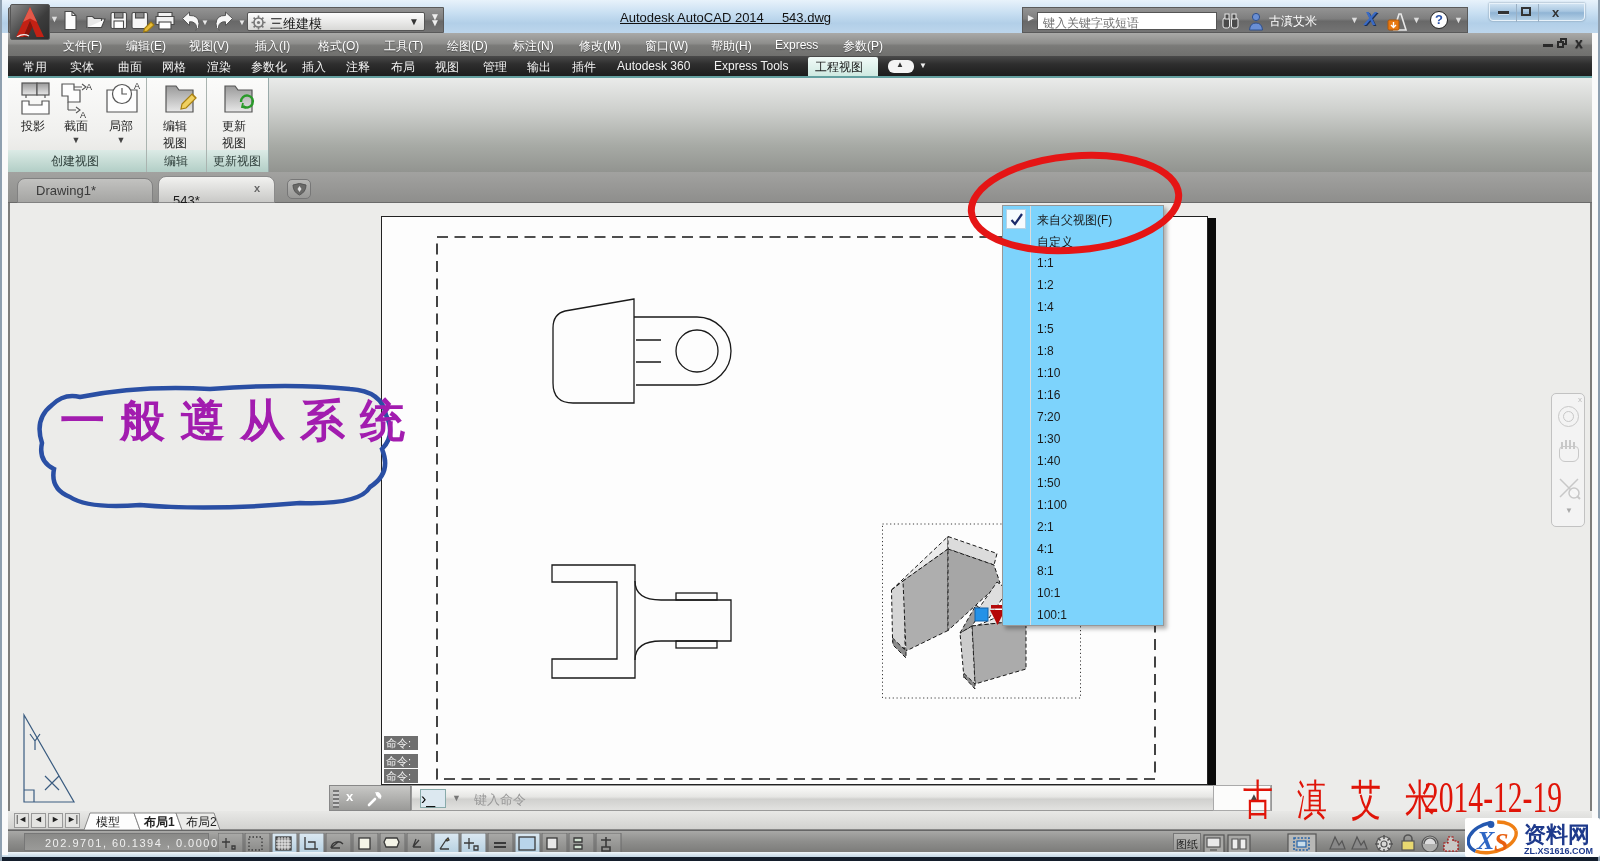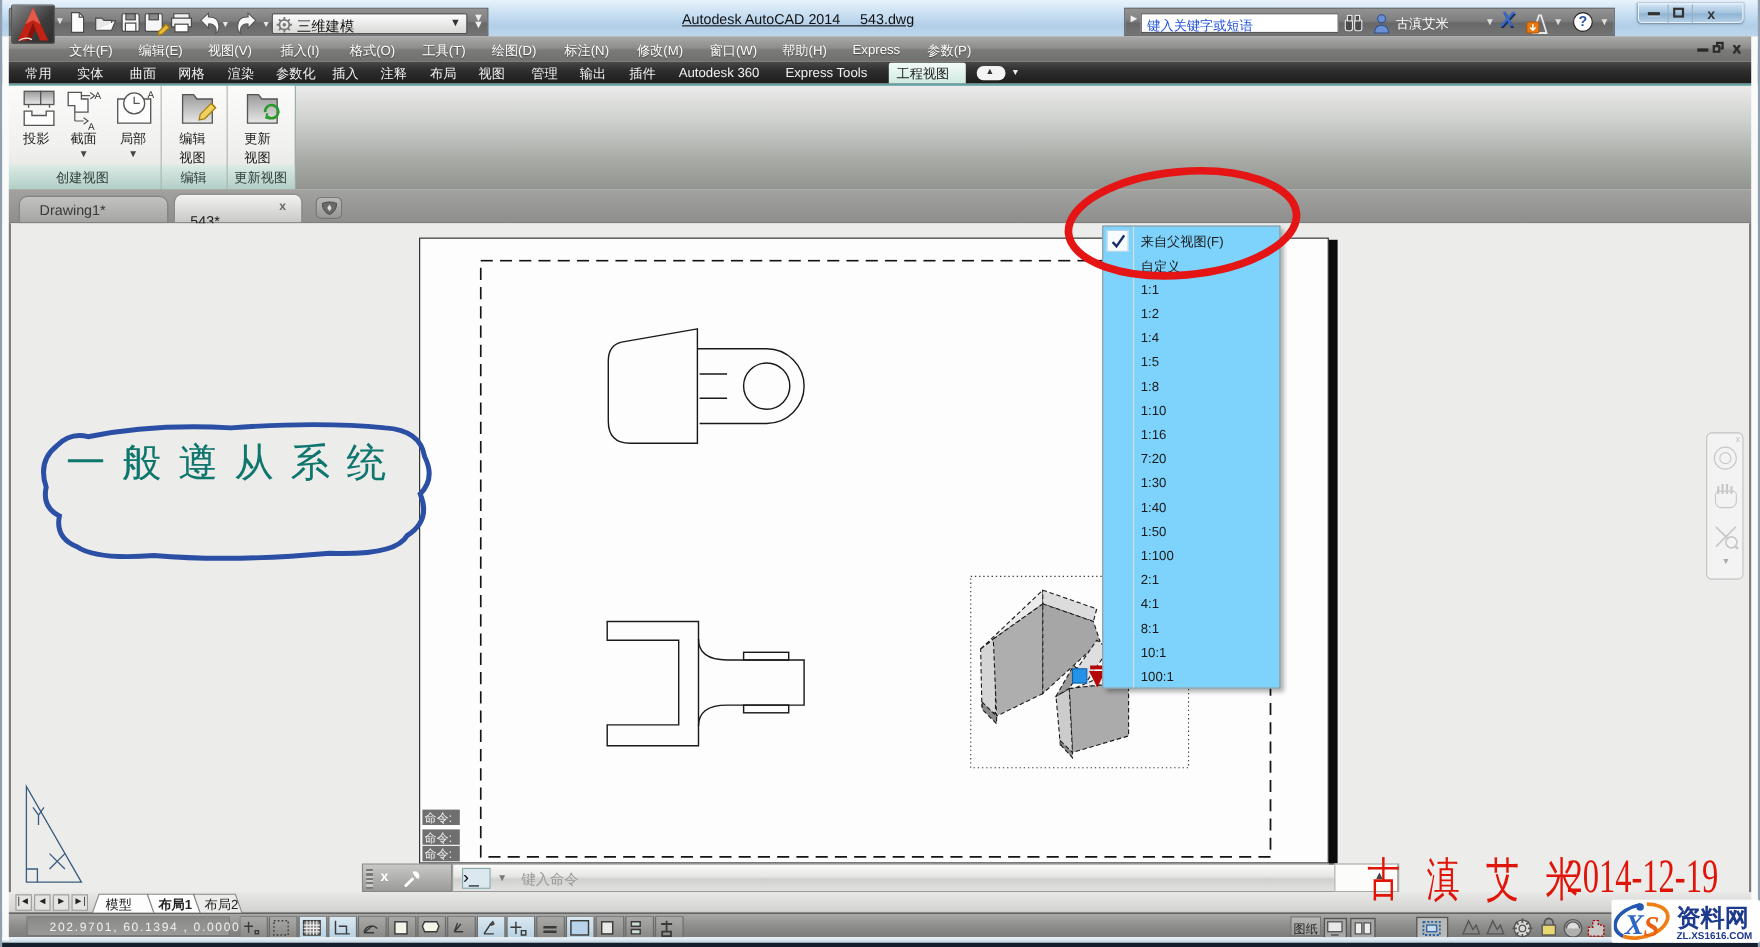--- a/index.html
+++ b/index.html
@@ -190,21 +190,21 @@
   <polygon points="112,95 127,95 119.5,110" fill="#b40808"></polygon>
   <rect x="113" y="90" width="13" height="3.5" fill="#b40808"></rect>
  </svg>
 
  <div class="abs" style="left:374px;top:533px;width:34px;height:14px;background:#6f6f6f;color:#f4f4f4;font-size:11px;padding-left:2px">命令:</div>
  <div class="abs" style="left:374px;top:551px;width:34px;height:14px;background:#6f6f6f;color:#f4f4f4;font-size:11px;padding-left:2px">命令:</div>
  <div class="abs" style="left:374px;top:566px;width:34px;height:14px;background:#6f6f6f;color:#f4f4f4;font-size:11px;padding-left:2px">命令:</div>
  <svg class="abs" style="left:20px;top:178px" width="380" height="142" viewBox="0 0 380 142">
   <path d="M50,16 Q110,4 180,8 Q260,2 320,8 Q352,10 356,34 Q366,54 352,68 Q362,92 340,106 Q330,124 270,122 Q180,130 110,124 Q58,128 40,116 Q20,108 24,88 Q8,80 12,62 Q4,38 22,24 Q34,12 50,16 Z" fill="none" stroke="#2a4fa4" stroke-width="4.5"></path>
  </svg>
- <div class="abs tx" style="left:50px;top:198px;font-size:36px;line-height:40px;color:#0f766e;letter-spacing:15px;font-weight:normal">一般遵从系统</div>
+ <div class="abs tx" style="left:50px;top:198px;font-size:45px;line-height:40px;color:#a21caf;letter-spacing:15px;font-weight:bold">一般遵从系统</div>
  <div class="abs" id="navbar" style="left:1541px;top:190px;width:34px;height:134px;background:rgba(246,246,246,.75);border:1px solid #c2c2c2;border-radius:5px">
   <div class="abs" style="right:2px;top:1px;font-size:8px;color:#bbb">x</div>
   <div class="abs" style="left:6px;top:12px;width:21px;height:21px;border:1.5px solid #c8c8c8;border-radius:50%"></div>
   <div class="abs" style="left:11px;top:17px;width:11px;height:11px;border:1.5px solid #c8c8c8;border-radius:50%"></div>
   <div class="abs" style="left:7px;top:52px;width:20px;height:16px;border:1.5px solid #c8c8c8;border-radius:4px 4px 6px 6px"></div>
   <div class="abs" style="left:9px;top:48px;width:2px;height:7px;background:#c8c8c8"></div>
   <div class="abs" style="left:13px;top:46px;width:2px;height:9px;background:#c8c8c8"></div>
   <div class="abs" style="left:17px;top:46px;width:2px;height:9px;background:#c8c8c8"></div>
   <div class="abs" style="left:21px;top:48px;width:2px;height:7px;background:#c8c8c8"></div>
   <svg class="abs" style="left:5px;top:82px" width="24" height="24" viewBox="0 0 24 24">
@@ -393,21 +393,21 @@
   <span class="abs" style="right:5px;top:3px;font-size:10px;color:#333">▼</span>
  </div>
  <div class="abs" style="left:429px;top:13px;width:13px;height:17px;">
   <span class="abs" style="left:1px;top:-2px;font-size:10px;color:#eee">▼</span>
   <span class="abs" style="left:1px;top:4px;font-size:10px;color:#eee">▼</span>
  </div>
 </div>
 <div class="abs" id="infoicons" style="left:1022px;top:7px;width:450px;height:26px">
  <span class="abs" style="left:4px;top:5px;font-size:10px;color:#f0f0f0">►</span>
  <div class="abs" style="left:15px;top:5px;width:180px;height:18px;background:#fff;border:1px solid #555">
-  <span class="abs tx" style="left:5px;top:2px;font-size:12px;color:#1d4ed8">键入关键字或短语</span>
+  <span class="abs tx" style="left:5px;top:2px;font-size:12px;color:#737373">键入关键字或短语</span>
  </div>
  <svg class="abs" style="left:199px;top:6px" width="20" height="17" viewBox="0 0 20 17">
   <g fill="#4a4a4a" stroke="#e8e8e8" stroke-width="1">
    <rect x="2" y="5" width="6.5" height="10" rx="2"></rect>
    <rect x="10.5" y="5" width="6.5" height="10" rx="2"></rect>
    <rect x="4" y="1" width="4" height="5"></rect>
    <rect x="11" y="1" width="4" height="5"></rect>
   </g>
  </svg>
  <svg class="abs" style="left:226px;top:5px" width="16" height="19" viewBox="0 0 16 19">

